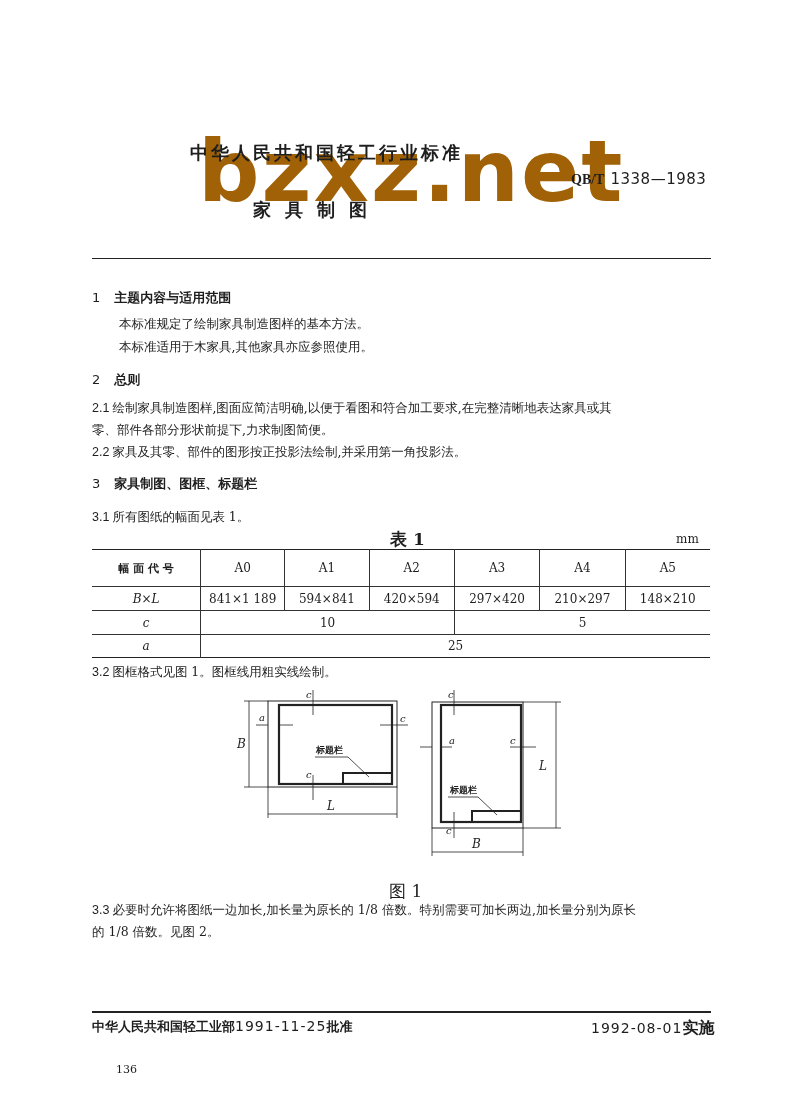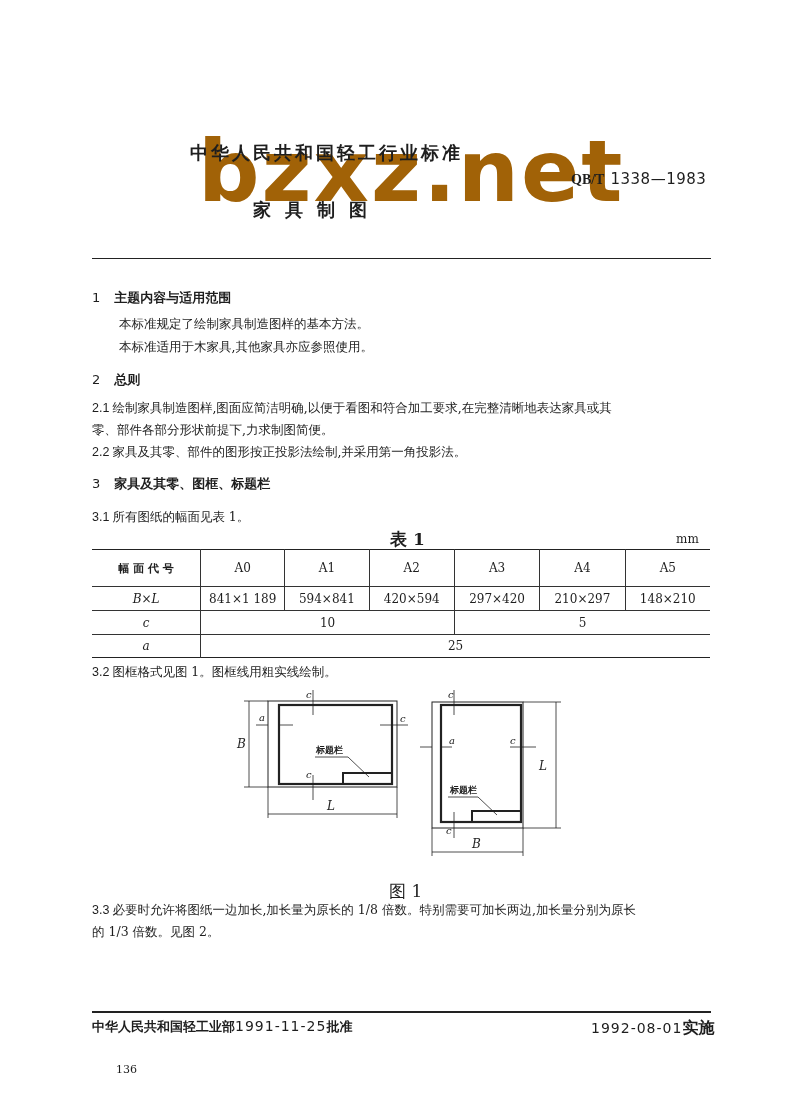--- a/index.html
+++ b/index.html
@@ -59,21 +59,21 @@
 </div>
 <div class="abs p" style="left:92px; top:397px;">
   <span class="sec-num">2.1</span><span>绘制家具制造图样,图面应简洁明确,以便于看图和符合加工要求,在完整清晰地表达家具或其</span>
 </div>
 <div class="abs p" style="left:92px; top:419px;">零、部件各部分形状前提下,力求制图简便。</div>
 <div class="abs p" style="left:92px; top:441px;">
   <span class="sec-num">2.2</span><span>家具及其零、部件的图形按正投影法绘制,并采用第一角投影法。</span>
 </div>
 
 <div class="abs h1" style="top:475px;">
-  <span class="n">3</span><span>家具及其零、图框、标题栏</span>
+  <span class="n">3</span><span>家具制图、图框、标题栏</span>
 </div>
 <div class="abs p" style="left:92px; top:506px;">
   <span class="sec-num">3.1</span><span>所有图纸的幅面见表 1。</span>
 </div>
 
 <div class="abs caption" style="left:390px; top:528px;">表 1</div>
 <div class="abs p" style="left:676px; top:528px; font-size:12px;">mm</div>
 
 <table class="t1">
   <tbody>
@@ -177,21 +177,21 @@
   </g>
 </svg>
 <div class="abs" style="left:316px; top:744px; font-family:'DejaVu Sans',sans-serif; font-weight:bold; font-size:9px;">标题栏</div>
 <div class="abs" style="left:450px; top:784px; font-family:'DejaVu Sans',sans-serif; font-weight:bold; font-size:9px;">标题栏</div>
 
 <div class="abs caption" style="left:389px; top:880px; font-weight:normal;">图 1</div>
 
 <div class="abs p" style="left:92px; top:899px;">
   <span class="sec-num">3.3</span><span>必要时允许将图纸一边加长,加长量为原长的 1/8 倍数。特别需要可加长两边,加长量分别为原长</span>
 </div>
-<div class="abs p" style="left:92px; top:921px;">的 1/3 倍数。见图 2。</div>
+<div class="abs p" style="left:92px; top:921px;">的 1/8 倍数。见图 2。</div>
 
 <div class="abs footer-rule"></div>
 <div class="abs footer-left">
   <span>中华人民共和国轻工业部</span><span class="d">1991-11-25</span><span>批准</span>
 </div>
 <div class="abs footer-right">
   <span>1992-08-01</span><span class="b">实施</span>
 </div>
 <div class="abs page-num">136</div>
 

